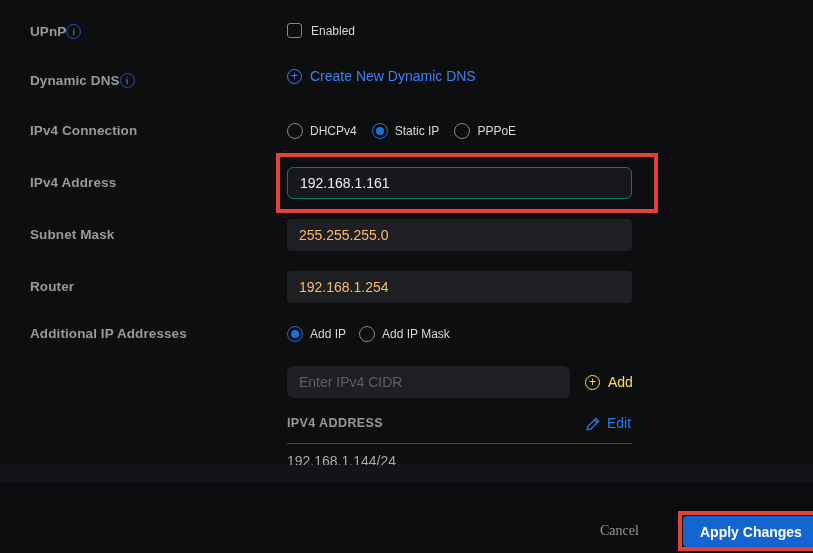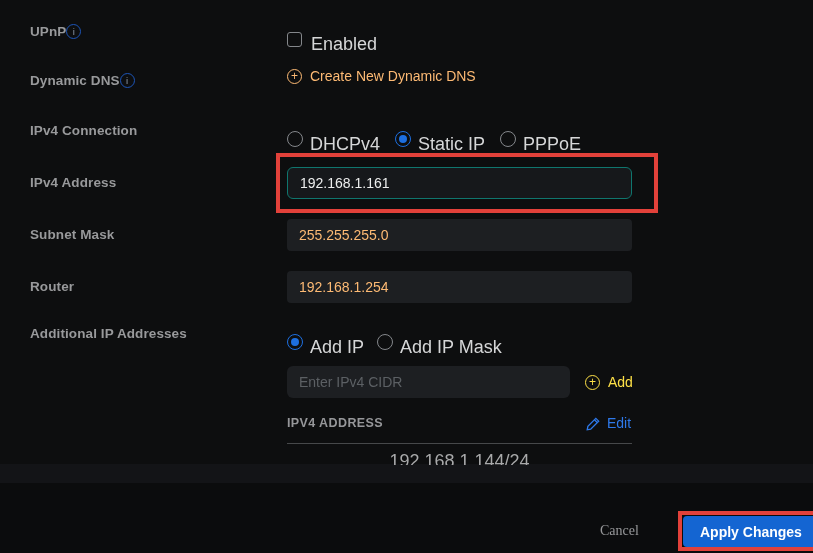--- a/index.html
+++ b/index.html
@@ -22,24 +22,24 @@
     width:15px;height:15px;border:1.5px solid #1d55b8;border-radius:50%;
     display:inline-flex;align-items:center;justify-content:center;
     color:#8e9aab;font-size:9.5px;font-weight:400;font-style:normal;
     box-sizing:border-box;flex:0 0 auto;
   }
   .checkbox-row{display:flex;align-items:center;gap:9px;}
   .checkbox{
     width:15px;height:15px;border:1.5px solid #84878b;border-radius:3px;
     box-sizing:border-box;background:transparent;flex:0 0 auto;
   }
-  .ctl-text{color:#d6d7d8;font-size:18px;margin-top:11px;}
+  .ctl-text{color:#d6d7d8;font-size:12px;}
 
   .link{
-    display:flex;align-items:center;gap:8px;color:#fdba74;font-size:14px;
+    display:flex;align-items:center;gap:8px;color:#3b82f6;font-size:14px;
     font-weight:500;white-space:nowrap;cursor:pointer;
   }
   .plus-circle{
     width:15px;height:15px;border:1.5px solid currentColor;border-radius:50%;
     display:inline-flex;align-items:center;justify-content:center;
     box-sizing:border-box;flex:0 0 auto;position:relative;
   }
   .plus-circle:before{content:"+";font-size:12px;line-height:1;margin-top:-1px;}
 
   .radio-group{display:flex;align-items:center;gap:15px;}
@@ -63,21 +63,21 @@
 
   .annotation{
     border:4px solid #e2413a;box-sizing:border-box;pointer-events:none;
   }
 
   .table-header{
     color:#96979a;font-size:12.5px;font-weight:700;letter-spacing:.4px;
   }
   .divider{width:345px;height:1px;background:#46484a;}
   .clip-row{width:345px;height:11px;overflow:hidden;}
-  .clip-row span{color:#a8a9aa;font-size:18px;line-height:15px;display:block;text-align:center;}
+  .clip-row span{color:#a8a9aa;font-size:14px;line-height:15px;display:block;}
 
   .add-link{color:#fde047;justify-content:space-between;}
   .edit-link{color:#2e79ea;}
 
   .cancel-btn{
     color:#97989a;font-size:14px;cursor:pointer;background:none;border:none;
     font-family:Liberation Serif, serif;padding:0;
   }
   .apply-btn{
     box-sizing:border-box;width:140px;height:31px;background:#1465d2;border:none;

